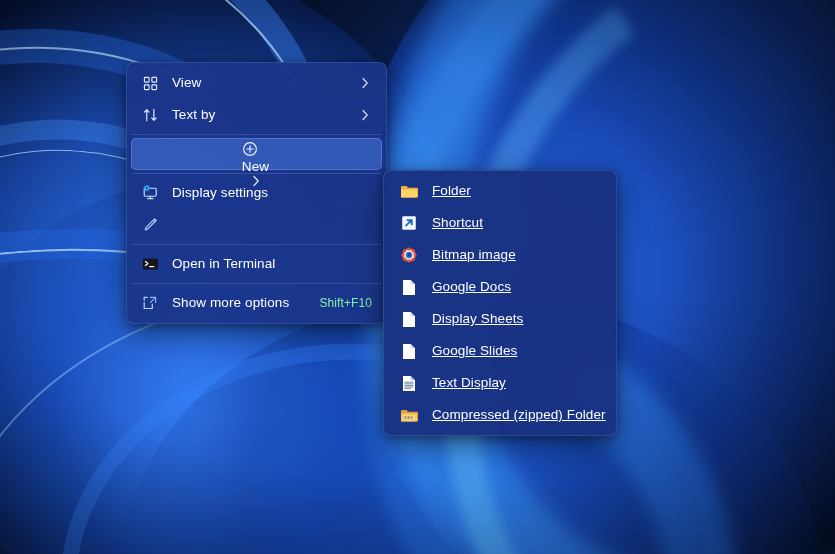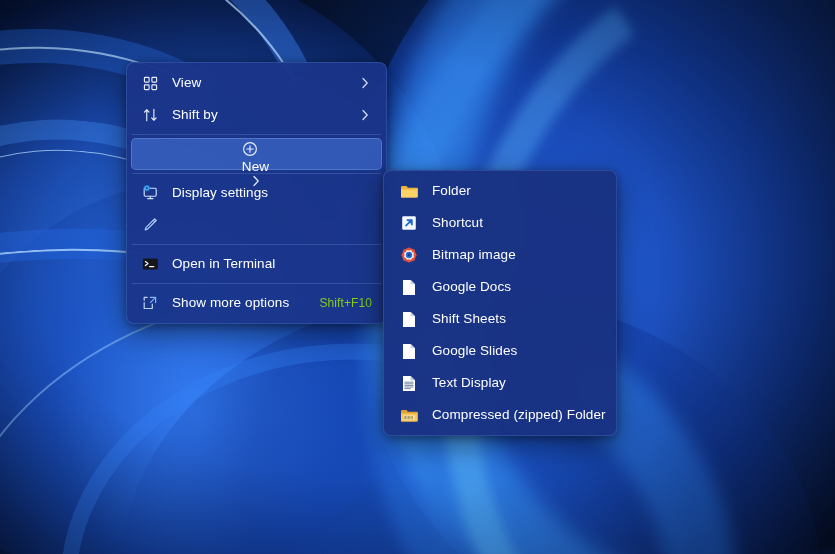--- a/index.html
+++ b/index.html
@@ -133,21 +133,21 @@
     justify-content: center;
     margin-right: 11px;
   }
   .menu-item .lbl {
     flex: 1 1 auto;
     white-space: nowrap;
     line-height: 1;
   }
   .menu-item .accel {
     font-size: 12px;
-    color: #84cc16;
+    color: #86efac;
     margin-left: 10px;
     white-space: nowrap;
   }
   .menu-item .chev {
     width: 14px;
     display: flex;
     align-items: center;
     justify-content: center;
     color: #cfdcf5;
     flex: 0 0 14px;
@@ -159,21 +159,21 @@
     flex-direction: column;
   }
 
   .sep {
     height: 1px;
     margin: 3px 1px;
     background: rgba(150,180,235,0.22);
   }
 
   
-  #sub-menu .menu-item { height: 32px; padding-left: 10px; }
+  #sub-menu .menu-item { height: 32px; padding-left: 10px; text-decoration: underline; }
   #sub-menu .menu-item .ic { margin-right: 12px; }
 
   svg { display: block; }
 </style>
 </head>
 <body>
 
 <div id="screen">
 
   <div id="wallpaper">
@@ -222,21 +222,21 @@
       </span>
     </div>
 
     <div class="menu-item">
       <span class="ic">
         <svg width="15" height="16" viewBox="0 0 16 16">
           <path d="M4 14V2.4M4 2.4L1.6 5M4 2.4L6.4 5" fill="none" stroke="#e8eefc" stroke-width="1.2" stroke-linecap="round" stroke-linejoin="round"></path>
           <path d="M11.6 2v11.6M11.6 13.6L9.2 11M11.6 13.6L14 11" fill="none" stroke="#e8eefc" stroke-width="1.2" stroke-linecap="round" stroke-linejoin="round"></path>
         </svg>
       </span>
-      <span class="lbl">Shift by</span>
+      <span class="lbl">Text by</span>
       <span class="chev">
         <svg width="8" height="12" viewBox="0 0 8 12">
             <path d="M2 1.5L6.2 6 2 10.5" fill="none" stroke="#cfdcf5" stroke-width="1.3" stroke-linecap="round" stroke-linejoin="round"></path>
           </svg>
       </span>
     </div>
 
 
     <div class="sep"></div>
 
@@ -354,21 +354,21 @@
       <span class="lbl">Google Docs</span>
     </div>
 
     <div class="menu-item">
       <span class="ic">
         <svg width="14" height="17" viewBox="0 0 14 17">
           <path d="M1 1h7.6L13 5.3V16H1z" fill="#ffffff"></path>
           <path d="M8.6 1L13 5.3H8.6z" fill="#c9d5e8"></path>
         </svg>
       </span>
-      <span class="lbl">Shift Sheets</span>
+      <span class="lbl">Display Sheets</span>
     </div>
 
     <div class="menu-item">
       <span class="ic">
         <svg width="14" height="17" viewBox="0 0 14 17">
           <path d="M1 1h7.6L13 5.3V16H1z" fill="#ffffff"></path>
           <path d="M8.6 1L13 5.3H8.6z" fill="#c9d5e8"></path>
         </svg>
       </span>
       <span class="lbl">Google Slides</span>

